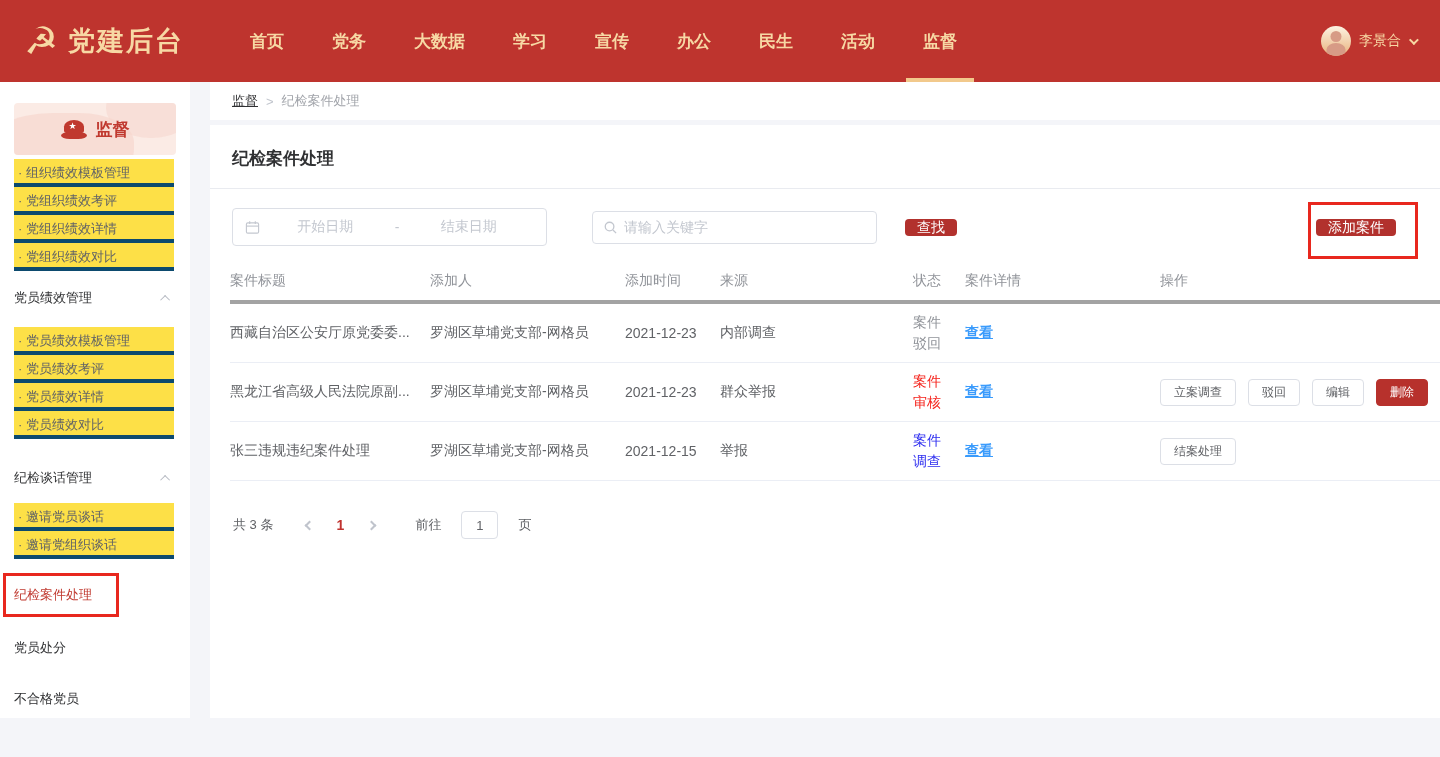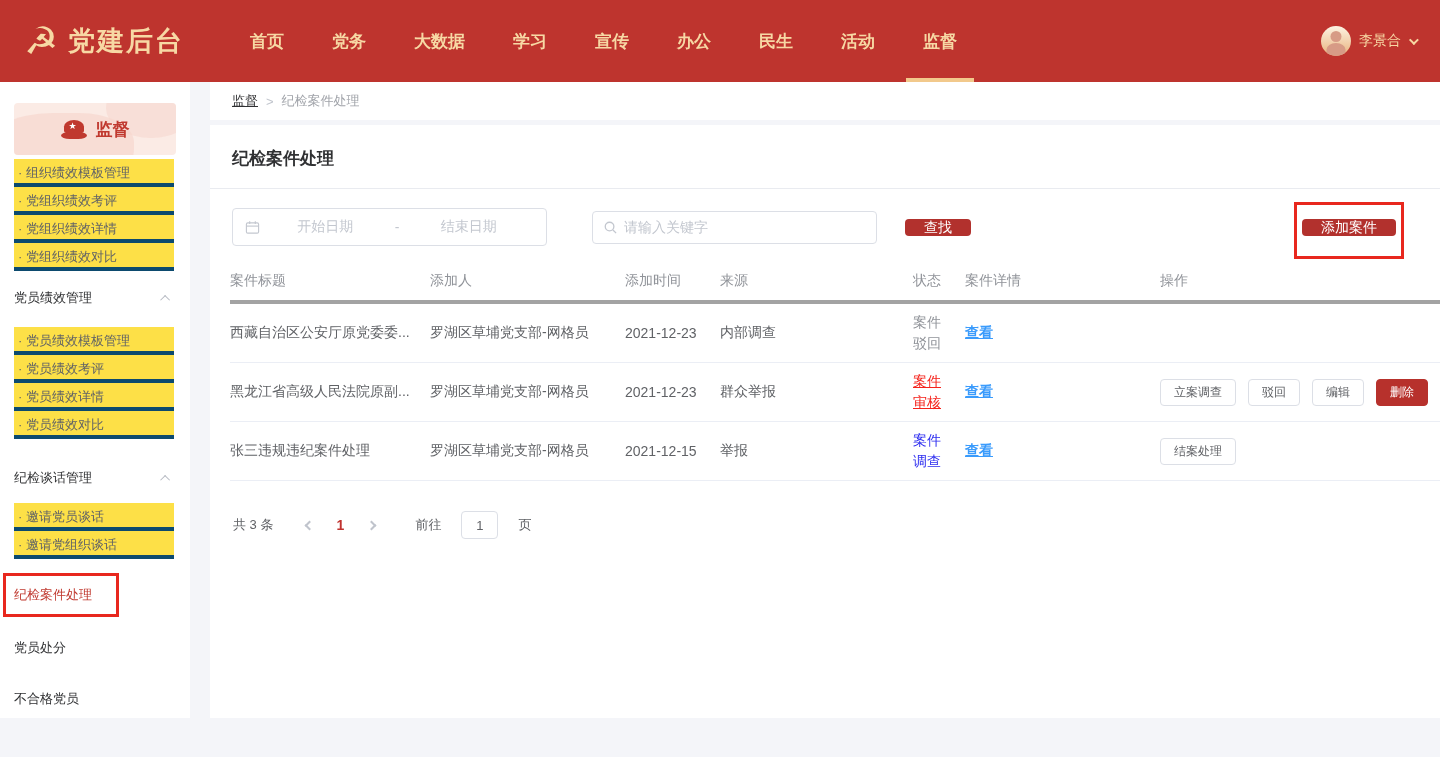--- a/index.html
+++ b/index.html
@@ -61,21 +61,21 @@
   .title-divider { margin-top:18px; border-bottom:1px solid #e9ebf0; }
 
   
   .filter-row { margin-top:19px; padding:0 44px 0 22px; display:flex; align-items:center; }
   .date-range { width:315px; height:38px; border:1px solid #dcdfe6; border-radius:4px; display:flex; align-items:center; padding:0 12px; color:#c3c7cf; font-size:14px; cursor:pointer; }
   .date-range .ph { flex:1; text-align:center; }
   .date-sep { color:#c3c7cf; padding:0 4px; }
   .search-box { margin-left:45px; width:285px; height:33px; border:1px solid #dcdfe6; border-radius:4px; display:flex; align-items:center; padding:0 10px; gap:6px; }
   .search-box input { border:none; outline:none; flex:1; font-size:14px; color:#606266; font-family:inherit; }
   .search-box input::placeholder { color:#c3c7cf; }
-  .btn-red { height:17px; background:#b2312d; color:#fff; border:none; border-radius:4px; font-size:14px; padding:0 19px; cursor:pointer; font-family:inherit; }
+  .btn-red { height:17px; background:#b2312d; color:#fff; border:none; border-radius:4px; font-size:14px; padding:0 12px; cursor:pointer; font-family:inherit; }
   .find-btn { margin-left:28px; }
   .add-wrap { margin-left:auto; position:relative;border-radius:14px; }
   .annot-box-add { position:absolute; left:-8px; top:-16px; width:110px; height:57px; border:3px solid #e8281e; pointer-events:none; }
 
   
   .table { margin-top:16px; padding-left:20px; }
   .t-row { display:grid; grid-template-columns:200px 195px 95px 193px 52px 195px 1fr; align-items:center; }
   .t-head { height:42px; border-bottom:4px solid #a3a3a3; color:#909399; font-size:14px; }
   .t-body-row { height:59px; border-bottom:1px solid #ebeef5; color:#606266; font-size:14px; }
   .cell-title { white-space:nowrap; overflow:hidden; padding-right:10px; }
@@ -255,21 +255,21 @@
             <span class="status-cell" style="color: rgb(144, 147, 153);">案件驳回</span>
             <span><a class="view-link">查看</a></span>
             <span class="actions-cell"></span>
           </div>
 
           <div class="t-row t-body-row">
             <span class="cell-title">黑龙江省高级人民法院原副...</span>
             <span>罗湖区草埔党支部-网格员</span>
             <span>2021-12-23</span>
             <span>群众举报</span>
-            <span class="status-cell" style="color: rgb(245, 34, 27); text-decoration: underline;">案件审核</span>
+            <span class="status-cell" style="color: rgb(245, 34, 27);">案件审核</span>
             <span><a class="view-link">查看</a></span>
             <span class="actions-cell">
               <button class="btn-outline">立案调查</button>
               <button class="btn-outline">驳回</button>
               <button class="btn-outline">编辑</button>
               <button class="btn-danger">删除</button>
             </span>
           </div>
 
           <div class="t-row t-body-row">

